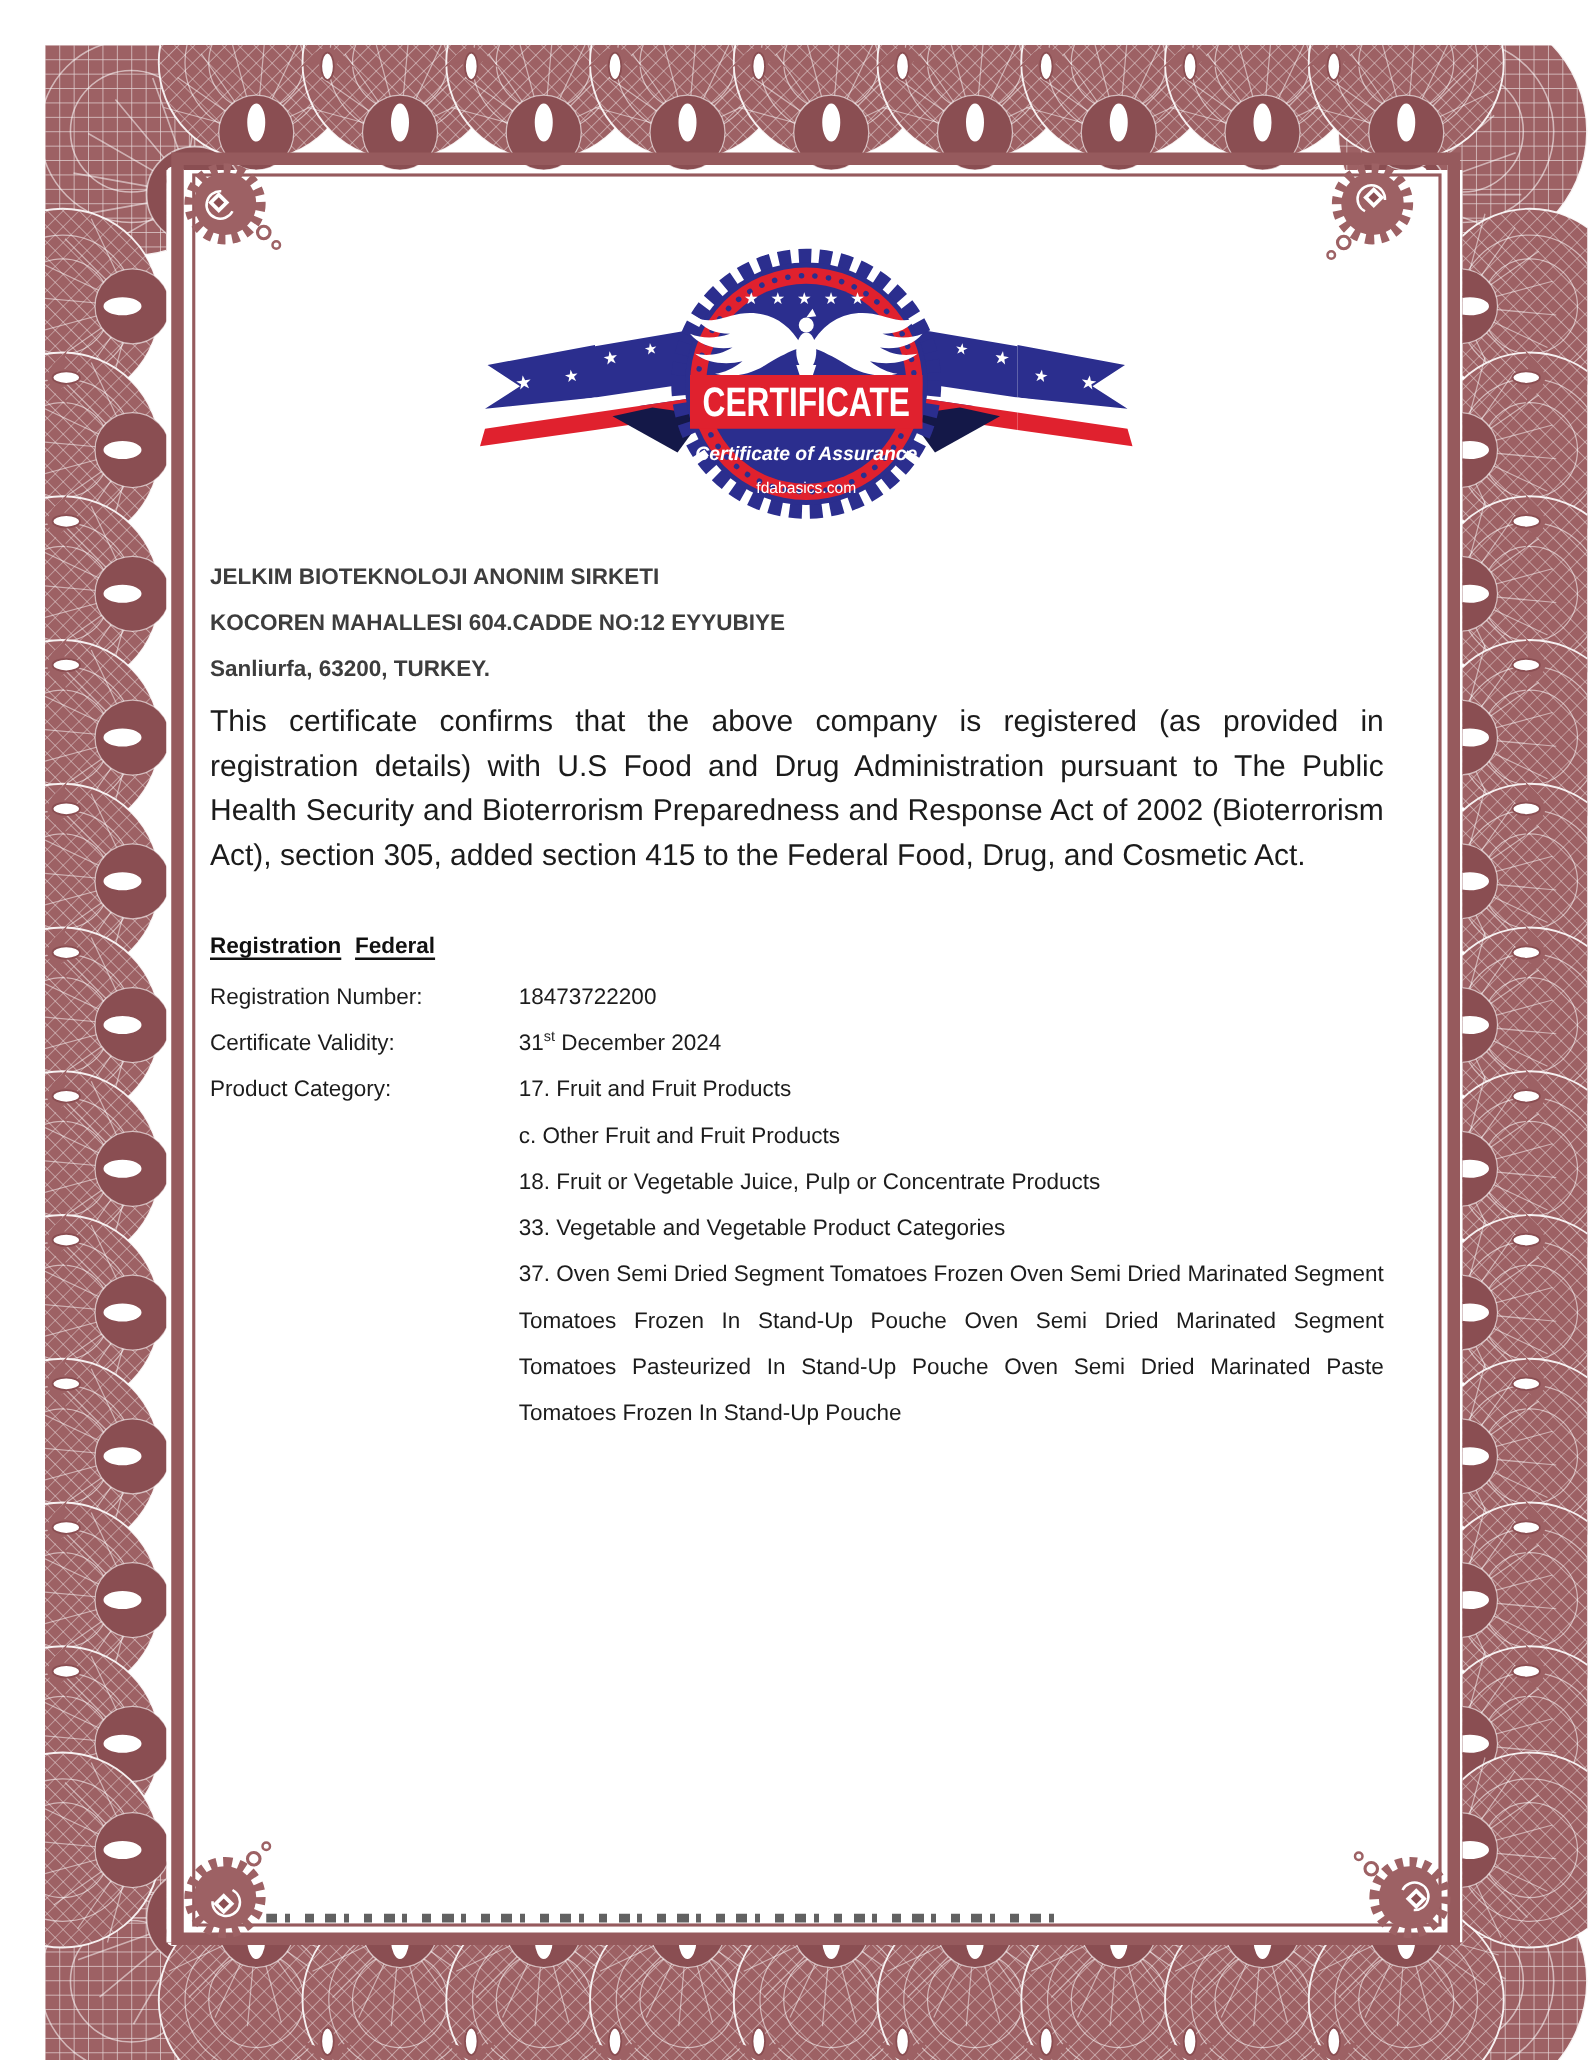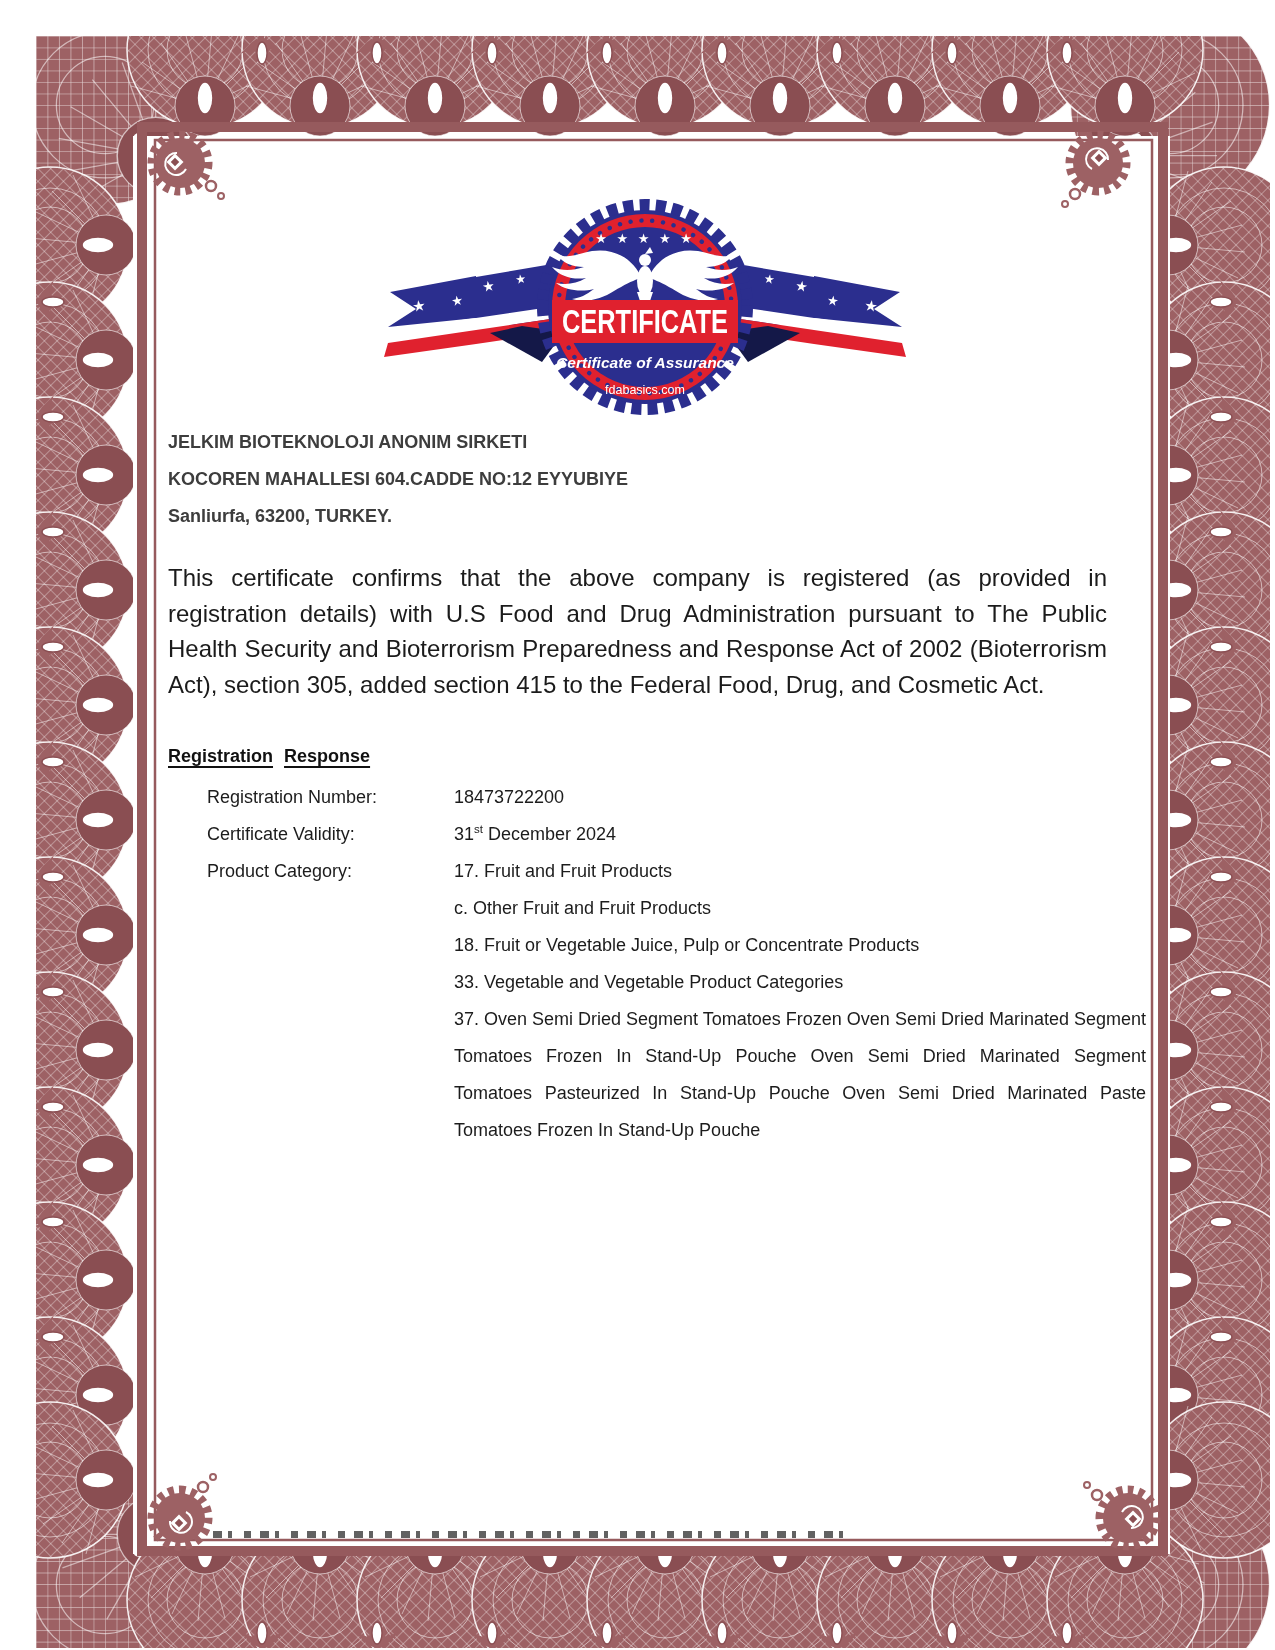--- a/index.html
+++ b/index.html
@@ -4,26 +4,26 @@
 <style>
   html,body{margin:0;padding:0;background:#ffffff;}
   .page{
     position:relative;width:1275px;height:1650px;background:#ffffff;
     font-family:"Liberation Sans",sans-serif;overflow:hidden;
   }
   .border-svg,.badge-svg{position:absolute;display:block;}
   .border-svg{left:0;top:0;width:1275px;height:1650px;}
   .badge-svg{left:355px;top:186px;width:580px;height:244px;}
   .content-block{position:absolute;left:168px;width:939px;color:#1c1c1c;}
-  .company{top:424px;font-size:18px;line-height:37px;font-weight:bold;color:#3d3d3d;}
+  .company{top:443px;font-size:18px;line-height:37px;font-weight:bold;color:#3d3d3d;}
   .para{top:560px;font-size:24px;line-height:35.5px;text-align:justify;color:#1b1b1b;}
   .heading{top:741px;font-size:18px;line-height:30px;font-weight:bold;color:#111;}
   .heading .u{text-decoration:underline;text-decoration-thickness:2px;text-underline-offset:4px;text-align:center;}
   .heading .u + .u{margin-left:6px;}
-  .details{top:779px;font-size:18px;line-height:37px;margin-left:39px;}
+  .details{top:779px;font-size:18px;line-height:37px;}
   .drow{display:flex;align-items:flex-start;}
   .dlabel{width:247px;flex:0 0 247px;}
   .dvalue{flex:1 1 auto;}
   sup.ord{font-size:11.5px;vertical-align:super;line-height:0;}
   .pitem{line-height:37px;}
   .pitem.justify{text-align:justify;}
   .clipped-fragment{
     position:absolute;left:213px;top:1531px;width:642px;height:7px;opacity:.8;
     background:repeating-linear-gradient(90deg,#3a3a3a 0 9px,transparent 9px 15px,#3a3a3a 15px 19px,transparent 19px 31px,#3a3a3a 31px 38px,transparent 38px 47px);
   }
@@ -225,21 +225,21 @@
   <div class="content-block company">
     <div>JELKIM BIOTEKNOLOJI ANONIM SIRKETI</div>
     <div>KOCOREN MAHALLESI 604.CADDE NO:12 EYYUBIYE</div>
     <div>Sanliurfa, 63200, TURKEY.</div>
   </div>
 
   <div class="content-block para">This certificate confirms that the above company is registered (as provided in registration details) with U.S Food and Drug Administration pursuant to The Public Health Security and Bioterrorism Preparedness and Response Act of 2002 (Bioterrorism Act), section 305, added section 415 to the Federal Food, Drug, and Cosmetic Act.</div>
 
   <div class="content-block heading">
     <span class="u">Registration</span>
-    <span class="u">Response</span>
+    <span class="u">Federal</span>
   </div>
 
   <div class="content-block details">
     <div class="drow">
       <div class="dlabel">Registration Number:</div>
       <div class="dvalue">18473722200</div>
     </div>
     <div class="drow">
       <div class="dlabel">Certificate Validity:</div>
       <div class="dvalue">

